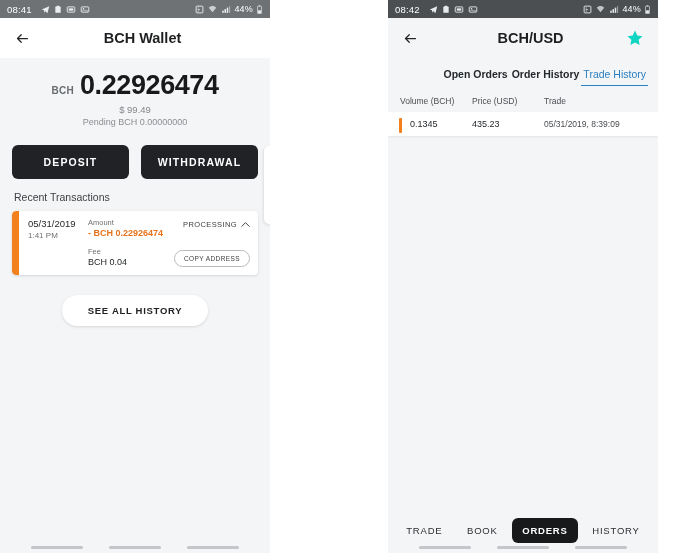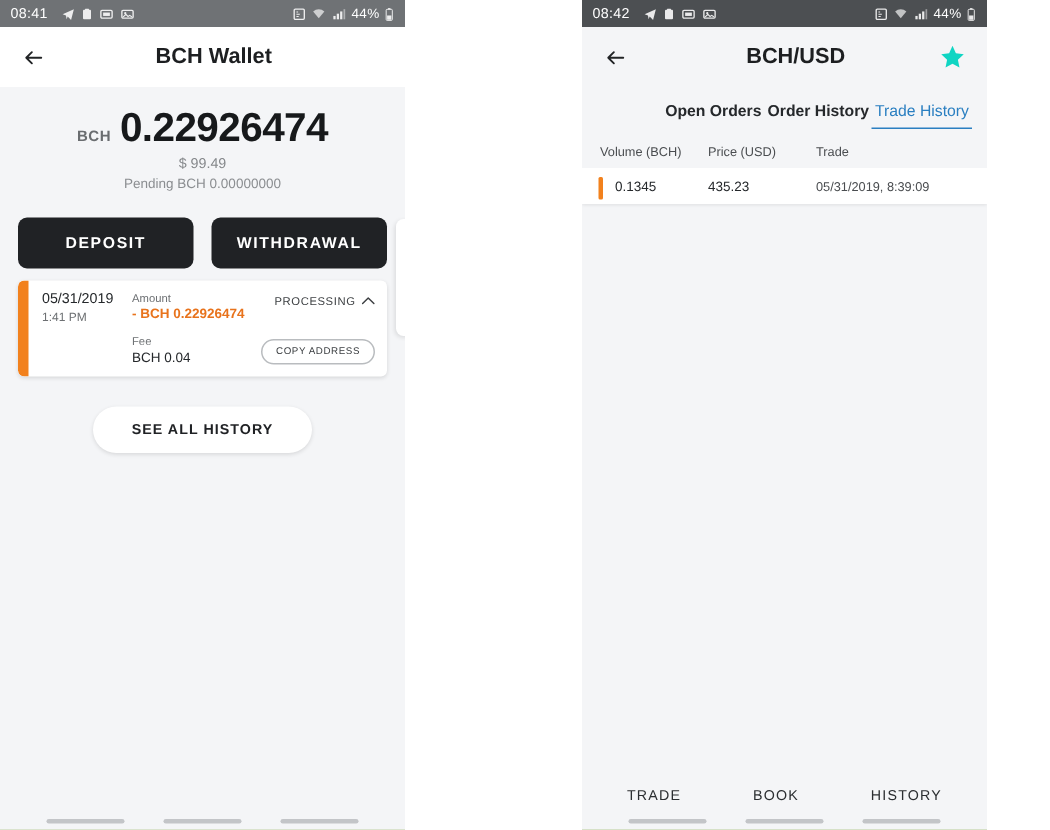--- a/index.html
+++ b/index.html
@@ -14,21 +14,21 @@
     width: 700px; height: 553px;
     background: #ffffff;
   }
 
   
   .phone {
     position: absolute;
     top: 0;
     width: 270px;
     height: 553px;
-    background: #4d7c0f;
+    background: #a21caf;
     overflow: hidden;
   }
   .phone.left  { left: 0; }
   .phone.right { left: 388px; }
 
   
   .statusbar {
     height: 18px;
     background: #6f7275;
     display: flex;
@@ -380,20 +380,21 @@
         </div>
         <div class="bal-fiat">$ 99.49</div>
         <div class="bal-pending">Pending BCH 0.00000000</div>
       </div>
 
       <div class="actions">
         <button class="btn-dark">DEPOSIT</button>
         <button class="btn-dark">WITHDRAWAL</button>
       </div>
 
+      <div class="section-label">Recent Transactions</div>
 
       <div class="tx-wrap">
         <div class="tx-card">
           <div class="tx-accent"></div>
           <div class="tx-body">
             <div class="tx-datecol">
               <div class="tx-date">05/31/2019</div>
               <div class="tx-time">1:41 PM</div>
             </div>
             <div class="tx-midcol">
@@ -524,20 +525,21 @@
           <div class="row-accent"></div>
           <div class="col-vol">0.1345</div>
           <div class="col-price">435.23</div>
           <div class="col-time row-time">05/31/2019, 8:39:09</div>
         </div>
       </div>
 
       <div class="bottom-nav">
         <div class="nav-item">TRADE</div>
         <div class="nav-item">BOOK</div>
+        <div class="nav-item active">ORDERS</div>
         <div class="nav-item">HISTORY</div>
       </div>
 
       <div class="nav-hints">
         <div class="hint-bar"></div>
         <div class="hint-bar"></div>
         <div class="hint-bar"></div>
       </div>
     </div>
   </div>

